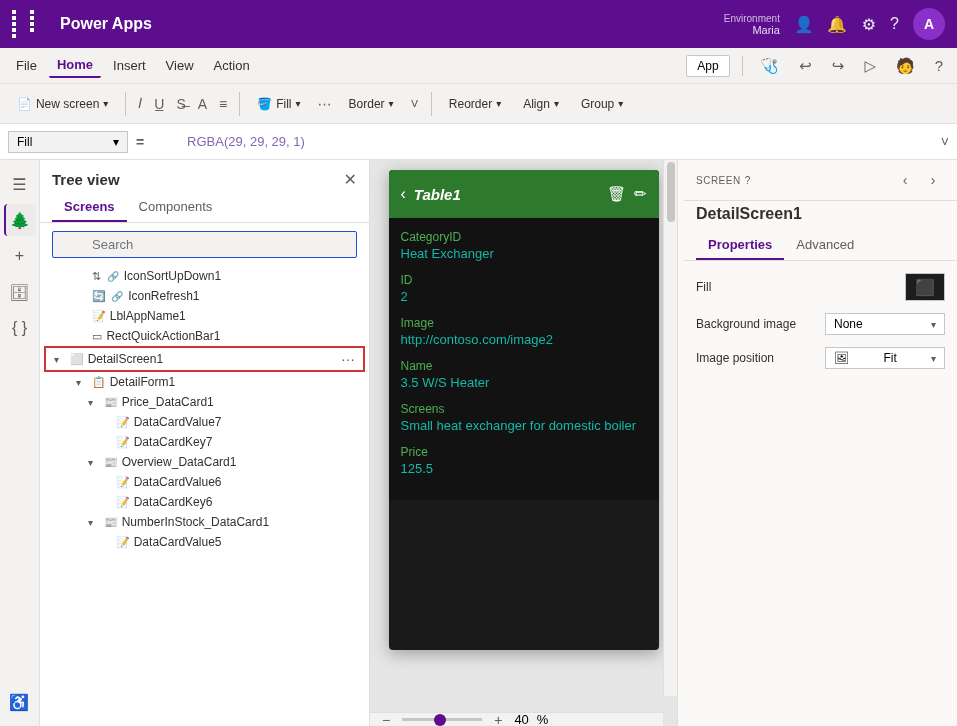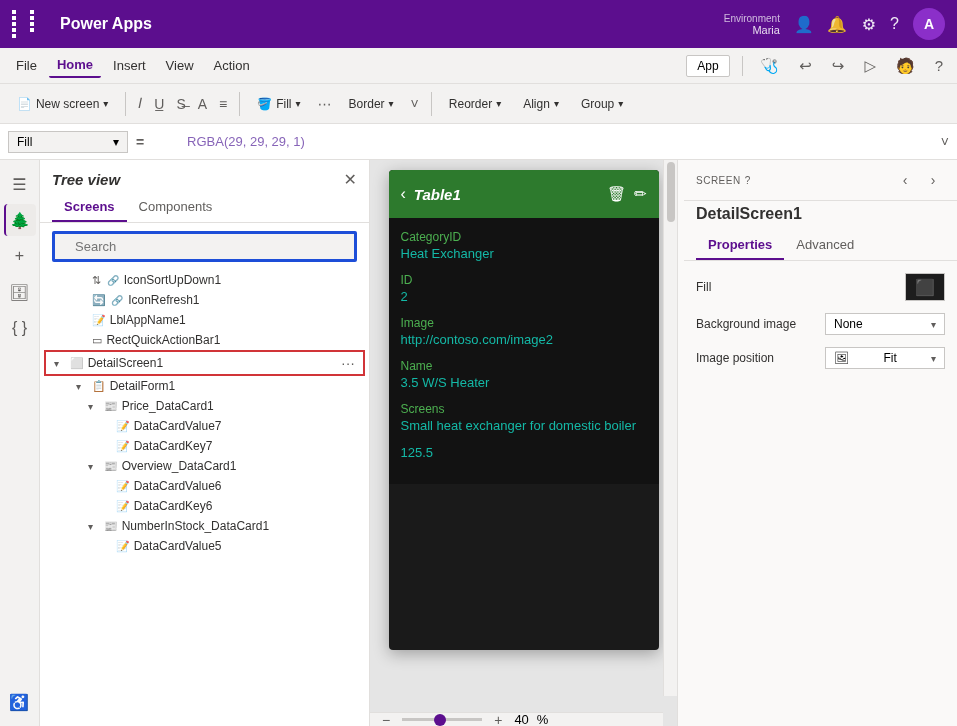--- a/index.html
+++ b/index.html
@@ -97,27 +97,27 @@
       border-right: 1px solid #e1dfdd;
       display: flex;
       flex-direction: column;
     }
     .tree-header {
       display: flex;
       align-items: center;
       justify-content: space-between;
       padding: 10px 12px 4px;
     }
-    .tree-title { font-size: 15px; font-weight: 600; color: #323130; font-style: italic; }
+    .tree-title { font-size: 15px; font-weight: 600; color: #323130; }
     .tree-close { color: #605e5c; cursor: pointer; font-size: 16px; }
     .tree-tabs { display: flex; padding: 0 12px; border-bottom: 1px solid #e1dfdd; gap: 0; }
     .tree-tab { padding: 6px 12px; font-size: 13px; color: #605e5c; cursor: pointer; border-bottom: 2px solid transparent; }
     .tree-tab.active { color: #5c0e8e; border-bottom-color: #5c0e8e; font-weight: 600; }
     .tree-search { padding: 8px 12px; }
-    .tree-search-input { width: 100%; background: #f3f2f1; border: 3px solid #1d4ed8; border-radius: 2px; padding: 5px 8px 5px 20px; font-size: 13px; outline: none; position: relative; }
+    .tree-search-input { width: 100%; background: #f3f2f1; border: 1px solid #1d4ed8; border-radius: 2px; padding: 5px 8px 5px 39px; font-size: 13px; outline: none; position: relative; }
     .search-wrapper { position: relative; }
     .search-icon { position: absolute; left: 8px; top: 50%; transform: translateY(-50%); color: #605e5c; font-size: 13px; }
     .tree-items { flex: 1; overflow-y: auto; padding: 0 0 8px; }
     .tree-item { display: flex; align-items: center; padding: 3px 12px; cursor: pointer; font-size: 12px; color: #323130; gap: 4px; }
     .tree-item .chevron { font-size: 10px; color: #605e5c; width: 12px; }
     .tree-item .item-more { margin-left: auto; font-size: 14px; color: #605e5c; }
     .tree-item-indent1 { padding-left: 24px; }
     .tree-item-indent2 { padding-left: 36px; }
     .tree-item-indent3 { padding-left: 48px; }
     .tree-item-indent4 { padding-left: 60px; }
@@ -458,20 +458,21 @@
           </div>
           <div class="data-field">
             <div class="data-field-label">Name</div>
             <div class="data-field-value">3.5 W/S Heater</div>
           </div>
           <div class="data-field">
             <div class="data-field-label">Screens</div>
             <div class="data-field-value">Small heat exchanger for domestic boiler</div>
           </div>
           <div class="data-field">
+            <div class="data-field-label">Price</div>
             <div class="data-field-value">125.5</div>
           </div>
         </div>
       </div>
     </div>
 
     <div class="canvas-scroll-h">
       <span class="zoom-btn">−</span>
       <div class="zoom-slider">
         <div class="zoom-thumb"></div>

